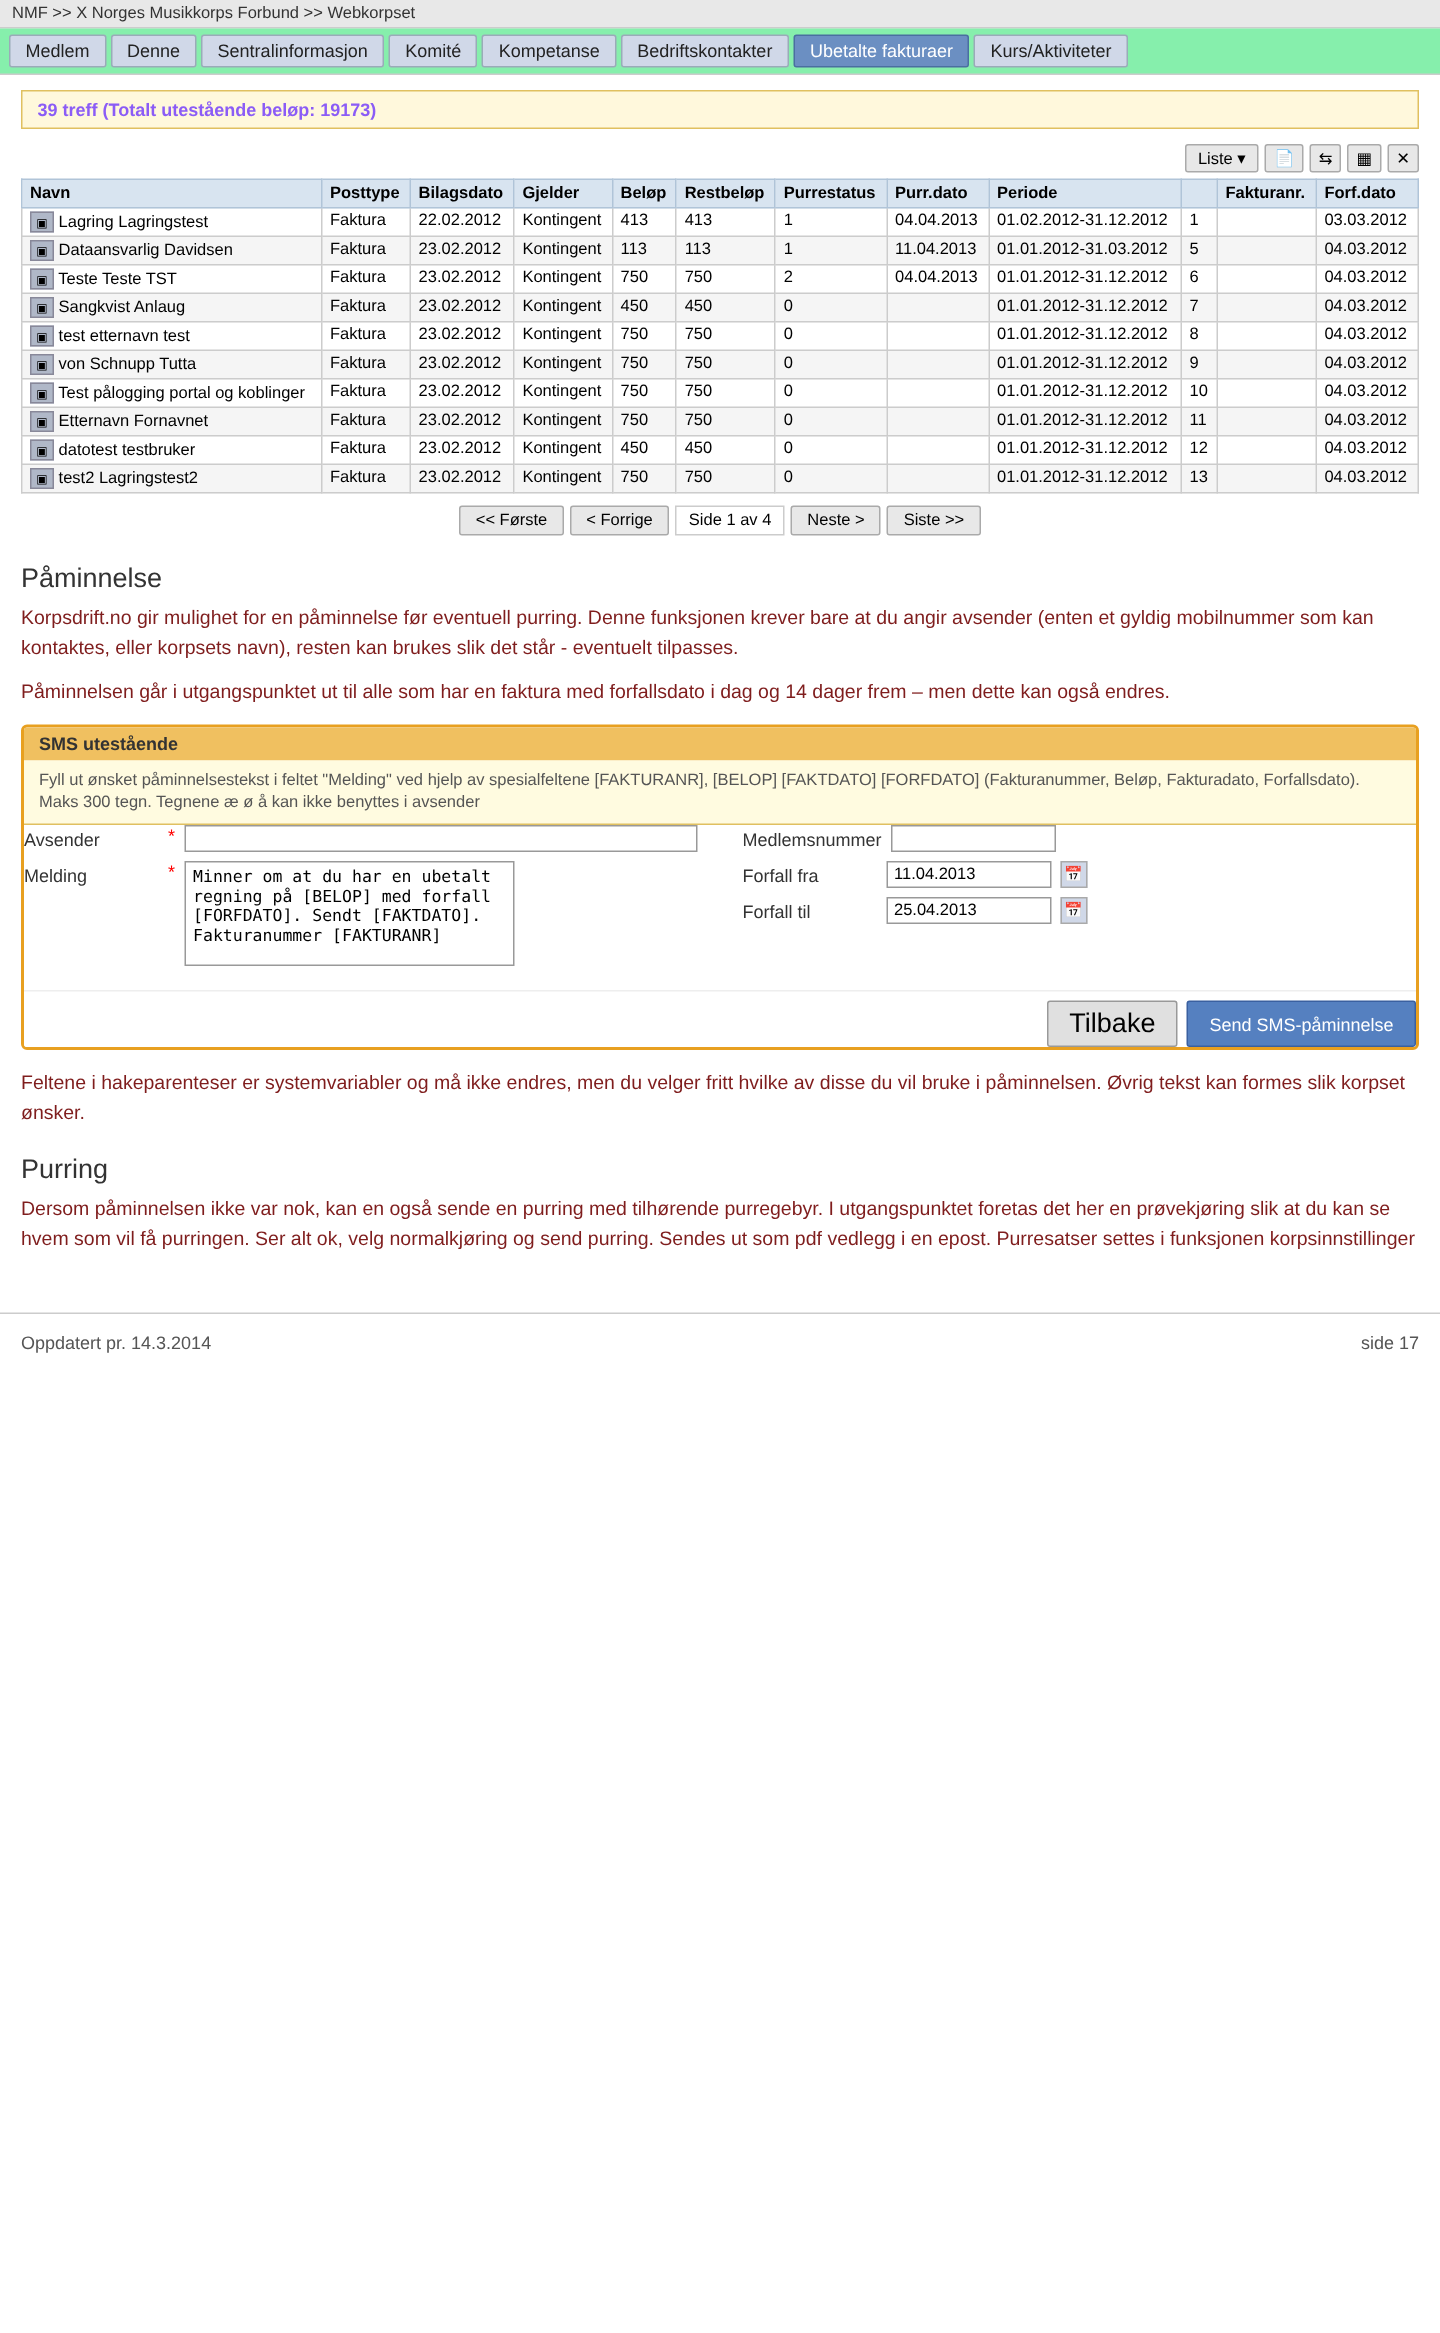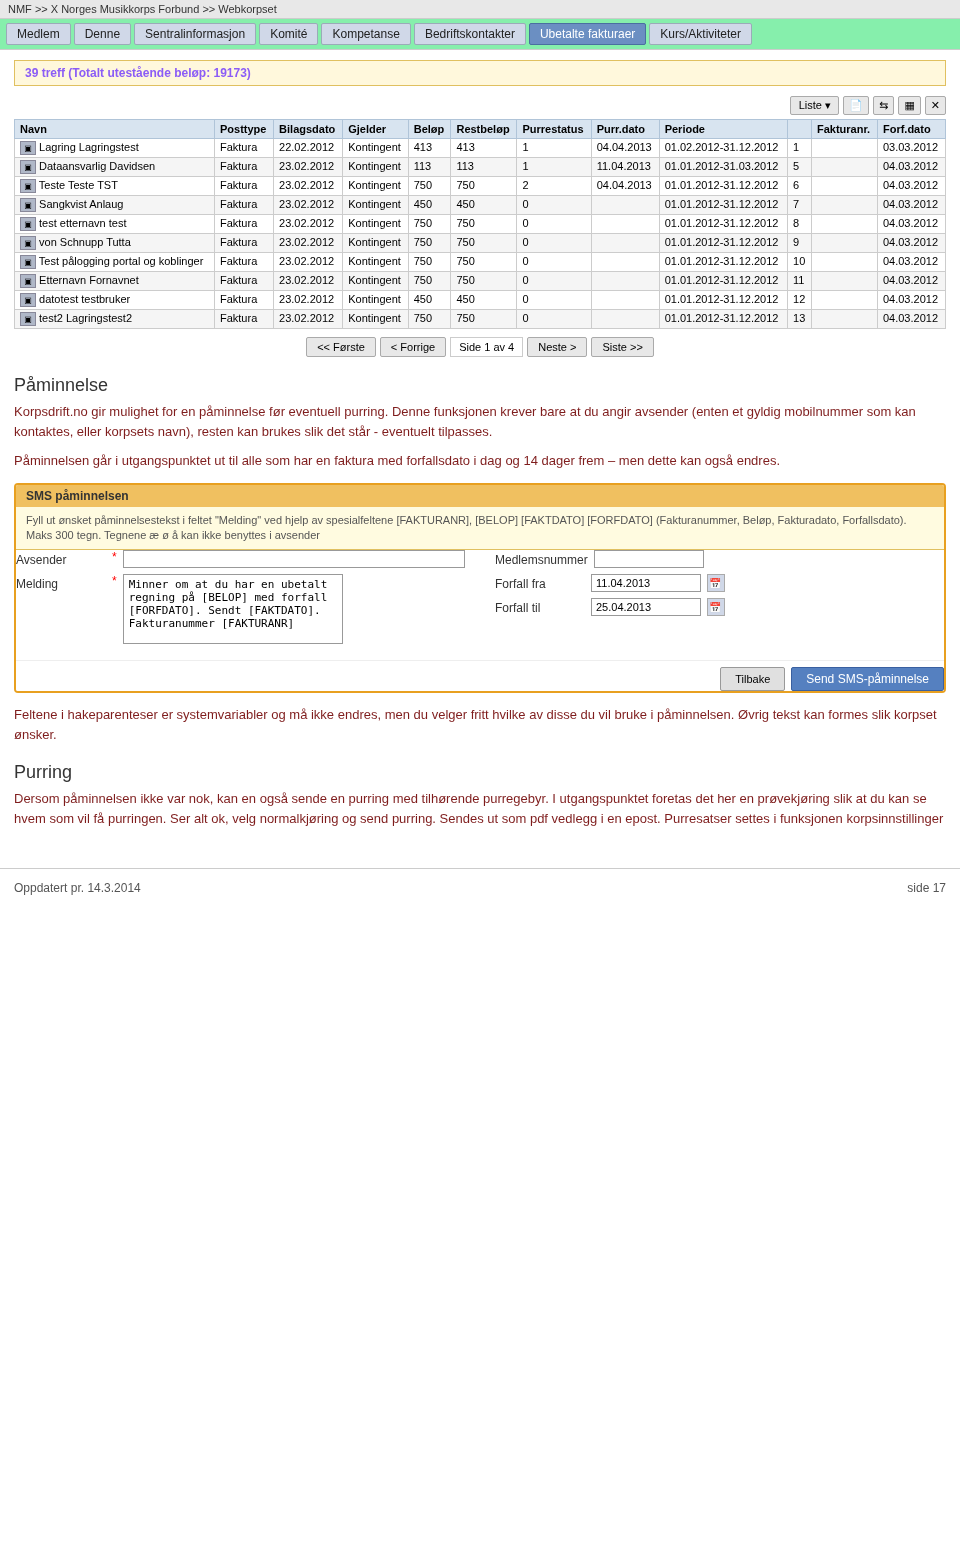--- a/index.html
+++ b/index.html
@@ -237,21 +237,21 @@
       justify-content: flex-end;
       gap: 6px;
       margin-top: 10px;
       padding-top: 6px;
       border-top: 1px solid #eee;
     }
     .btn-secondary {
       background: #e0e0e0;
       border: 1px solid #999;
       padding: 4px 14px;
-      font-size: 11px;
+      font-size: 18px;
       cursor: pointer;
       border-radius: 2px;
     }
     .btn-primary {
       background: #5580c0;
       border: 1px solid #3a60a0;
       padding: 4px 14px;
       font-size: 12px;
       cursor: pointer;
       border-radius: 2px;
@@ -469,21 +469,21 @@
     <button class="page-btn">Neste &gt;</button>
     <button class="page-btn">Siste &gt;&gt;</button>
   </div>
 
   <h2 class="section-heading">Påminnelse</h2>
   <p class="body-text">Korpsdrift.no gir mulighet for en påminnelse før eventuell purring. Denne funksjonen krever bare at du angir avsender (enten et gyldig mobilnummer som kan kontaktes, eller korpsets navn), resten kan brukes slik det står  - eventuelt tilpasses.</p>
   <p class="body-text">Påminnelsen går i utgangspunktet ut til alle som har en faktura med forfallsdato i dag og 14 dager frem – men dette kan også endres.</p>
 
   <div class="sms-box">
     <div class="sms-box-header">
-      <span>SMS påminnelsen</span>
+      <span>SMS utestående</span>
     </div>
     <div class="sms-box-desc">
       <span>Fyll ut ønsket påminnelsestekst i feltet "Melding" ved hjelp av spesialfeltene [FAKTURANR], [BELOP] [FAKTDATO] [FORFDATO] (Fakturanummer, Beløp, Fakturadato, Forfallsdato). Maks 300 tegn. Tegnene æ ø å kan ikke benyttes i avsender</span>
     </div>
     <div class="sms-form">
       <div style="display:grid; grid-template-columns:1fr 1fr; gap:8px 30px;">
 
         <div>
           <div class="form-row">
             <span class="form-label">Avsender</span>

